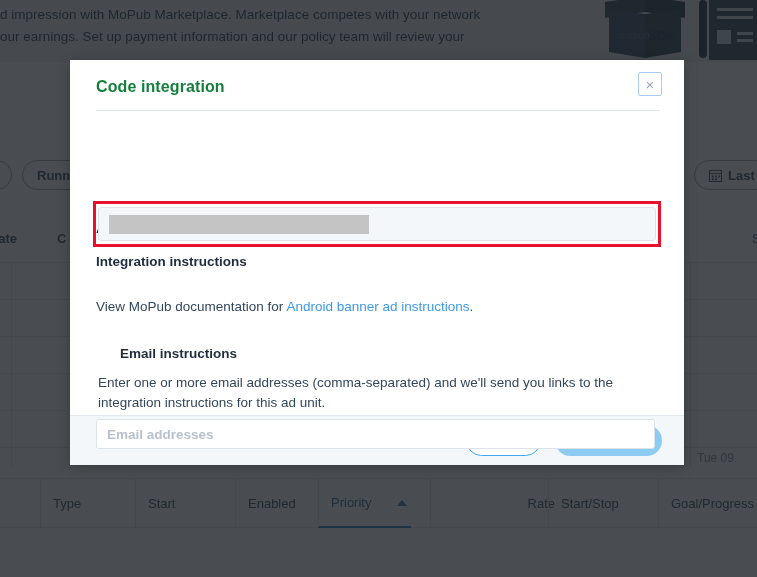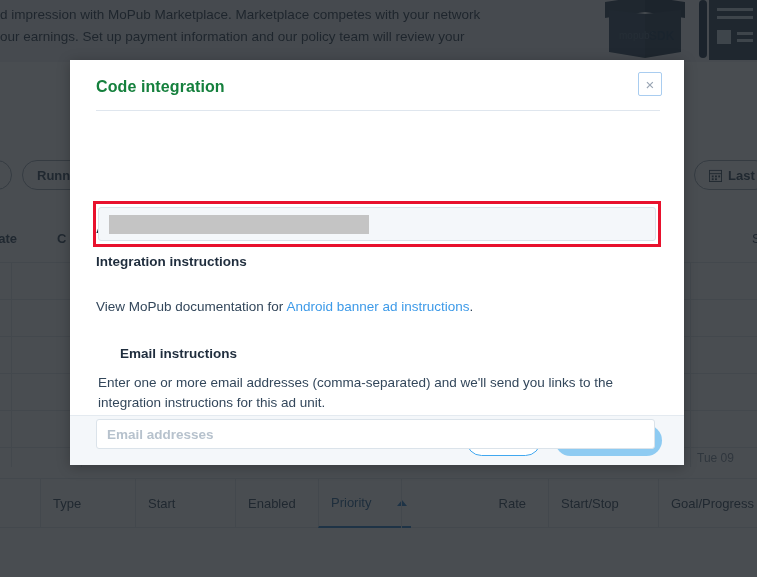--- a/index.html
+++ b/index.html
@@ -233,21 +233,21 @@
       <div class="th" style="left:135px; width:100px;">
         <span>Start</span>
       </div>
       <div class="th" style="left:235px; width:83px;">
         <span>Enabled</span>
       </div>
       <div class="th sorted" style="left:318px; width:93px;">
         <span>Priority</span>
         <span class="sort-caret"></span>
       </div>
-      <div class="th right" style="left:401px; width:137px;">
+      <div class="th right" style="left:430px; width:137px;">
         <span>Rate</span>
       </div>
       <div class="th" style="left:548px; width:110px;">
         <span>Start/Stop</span>
       </div>
       <div class="th" style="left:658px; width:99px;">
         <span>Goal/Progress</span>
       </div>
     </div>
     <div class="tbl-body"></div>

